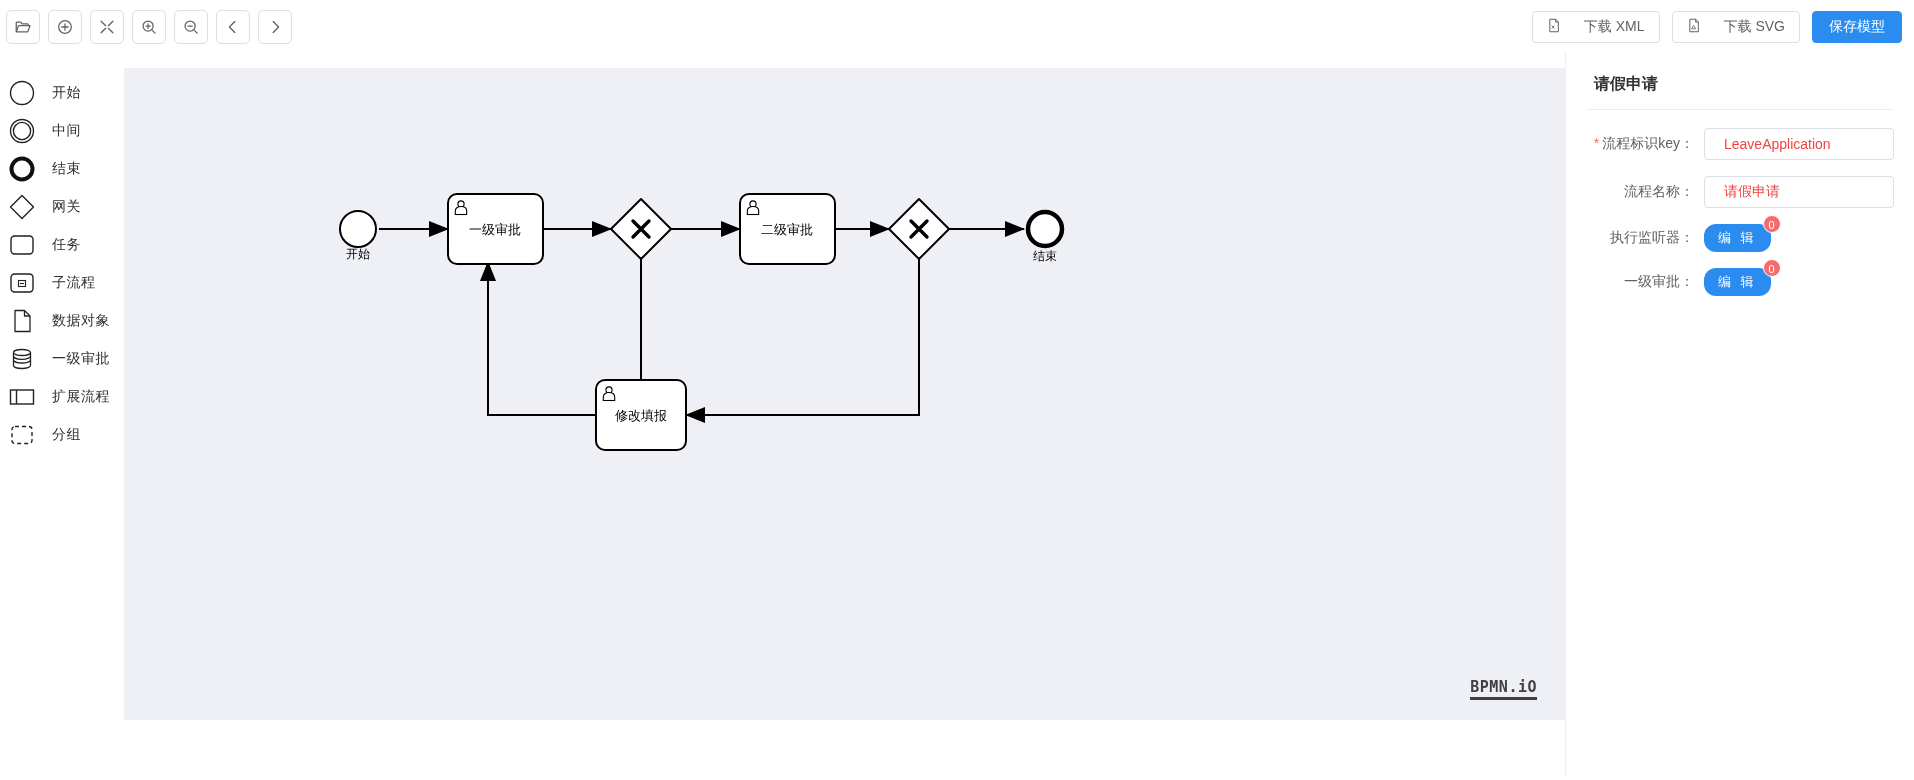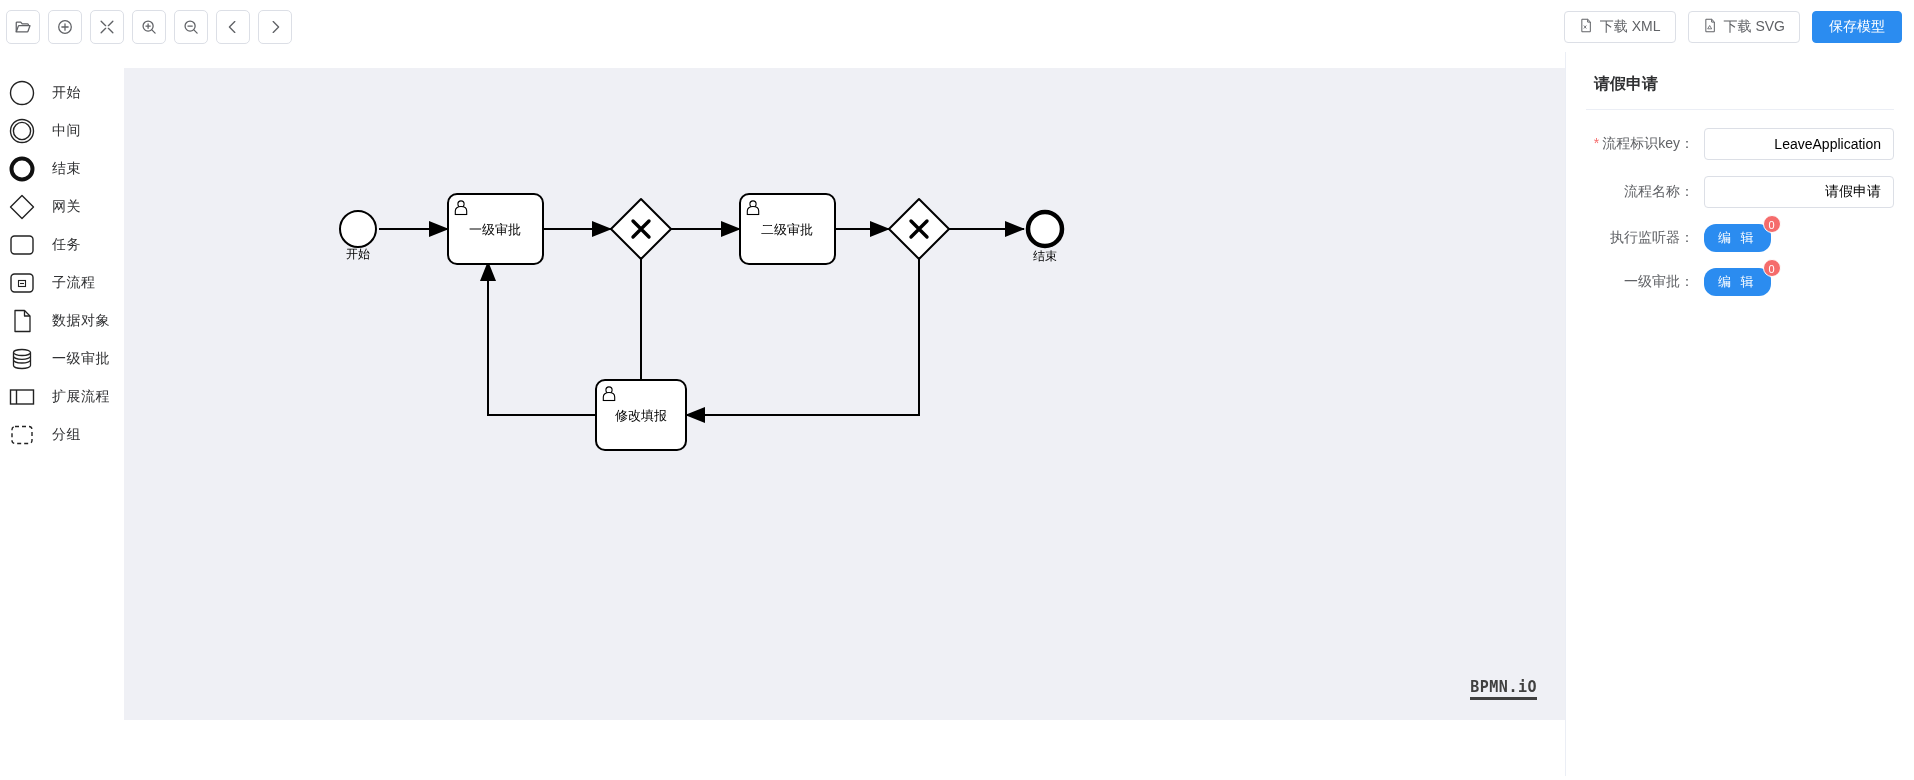--- a/index.html
+++ b/index.html
@@ -33,21 +33,21 @@
     display: flex; gap: 12px; align-items: center;
   }
   .obtn {
     height: 32px;
     padding: 0 14px;
     border: 1px solid #dcdfe6;
     border-radius: 4px;
     background: #fff;
     color: #606266;
     font-size: 14px;
-    display: flex; align-items: center; gap: 7px;
+    display: flex; align-items: center; gap: 23px;
     cursor: pointer;
     white-space: nowrap;
   }
   .obtn.primary {
     background: #2b8cf0; border-color:#2b8cf0; color:#fff;
     padding: 13px 16px;
     align-items: center;
   }
 
   
@@ -132,28 +132,27 @@
   }
   .req-star {
     color: #f56c6c;
     margin-right: 3px;
   }
   .form-input {
     flex: 1 1 auto;
     height: 32px;
     border: 1px solid #dcdfe6;
     border-radius: 4px;
-    padding: 0 12px;
+    padding: 0 19px;
     font-size: 14px;
-    color: #000000;
+    color: #ef4444;
     outline: none;
     background: #fff;
     font-family: "Liberation Sans", "DejaVu Sans", sans-serif;
     min-width: 0;
-    text-align: right;
   }
   .form-input::placeholder { color:#c0c4cc; }
 
   .edit-wrap { position: relative; display: inline-block; }
   .edit-btn {
     background: #2b8cf0;
     border: none;
     color: #fff;
     font-size: 13px;
     border-radius: 12px;

